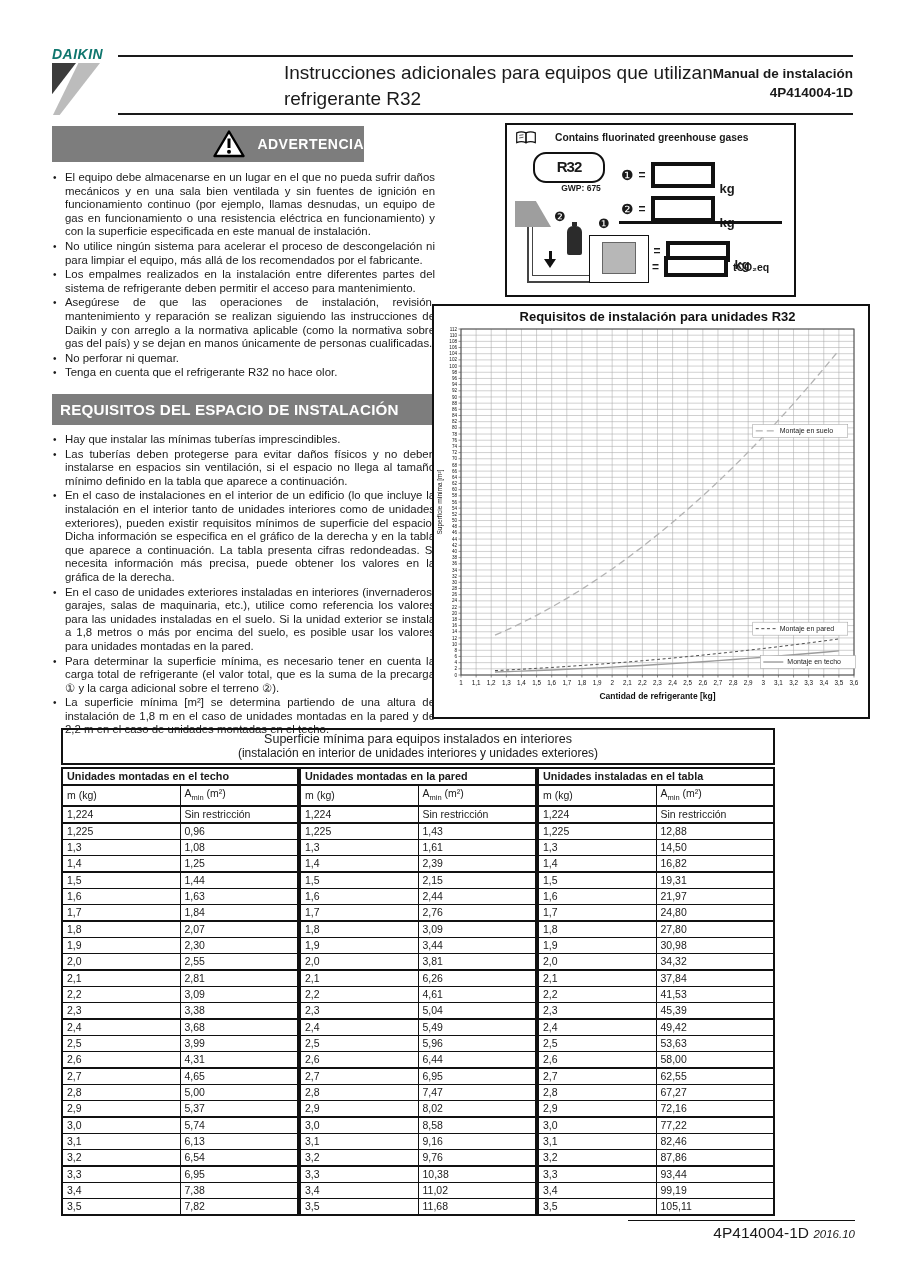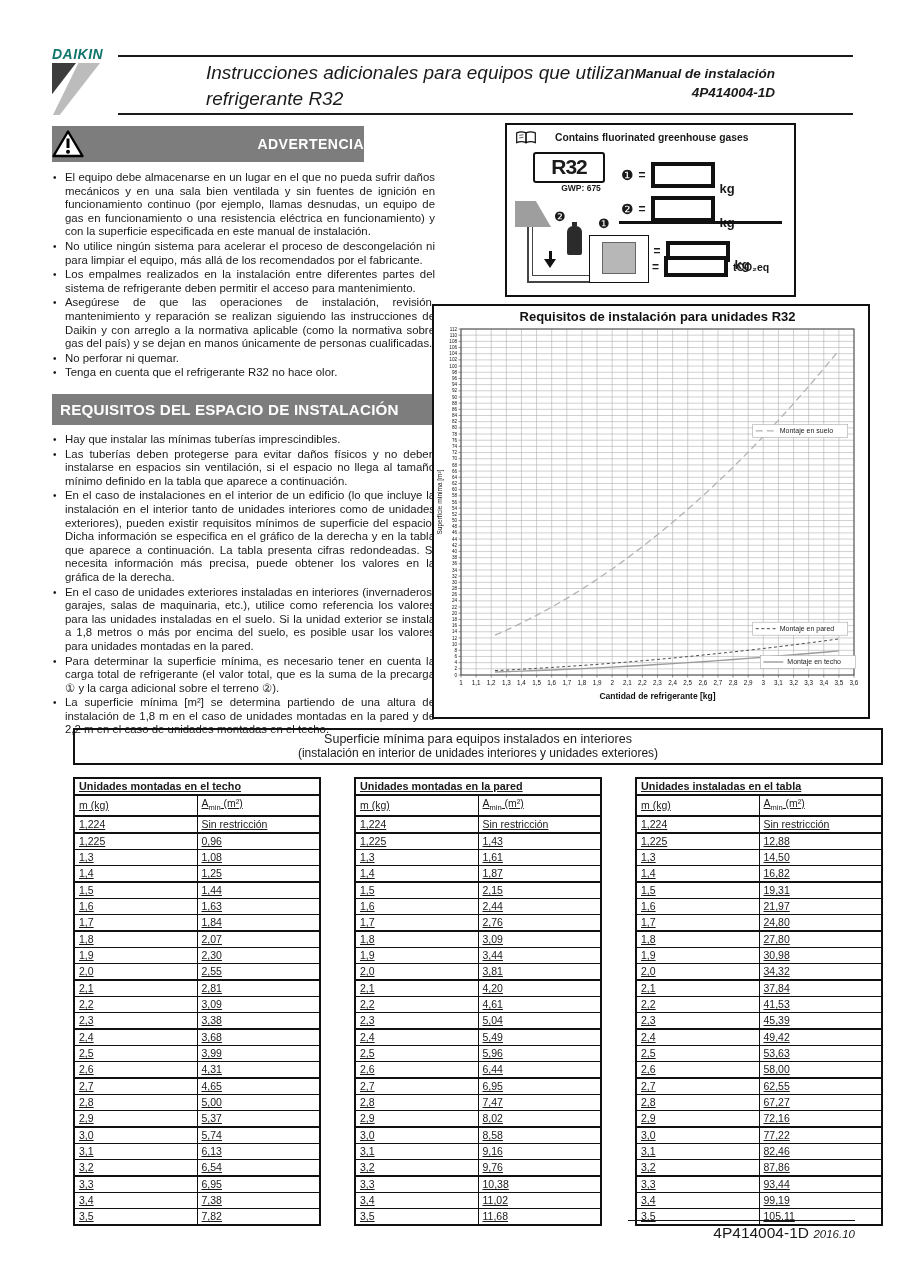--- a/index.html
+++ b/index.html
@@ -9,47 +9,47 @@
   
   .brand{position:absolute;left:52px;top:46px;width:64px;}
   .brand-text{font-style:italic;font-weight:bold;font-size:14px;letter-spacing:.5px;color:#0f766e;}
   .brand-mark{position:relative;width:48px;height:52px;margin-top:1px;}
   .brand-mark .tri-dark{position:absolute;inset:0;background:#3c3c3c;
         clip-path:polygon(0 0,50% 0,0 60%);}
   .brand-mark .tri-light{position:absolute;inset:0;background:#bcbcbc;
         clip-path:polygon(55% 0,100% 0,16% 100%,2% 100%);}
   .header-block{position:absolute;left:118px;top:55px;width:735px;height:56px;
         border-top:2px solid #1a1a1a;border-bottom:2px solid #1a1a1a;
-        display:flex;justify-content:center;align-items:flex-start;font-style:italic;}
+        display:flex;justify-content:flex-end;align-items:flex-start;}
   .doc-title{font-size:19px;line-height:26px;padding:3px 0 0 10px;}
   .doc-meta{text-align:right;font-weight:bold;font-size:13.5px;line-height:19px;padding-top:7px;}
 
   
   .warning-bar{position:absolute;left:52px;top:126px;width:312px;height:36px;background:#7d7d7d;
-        display:flex;align-items:center;justify-content:space-between;gap:12px;}
+        display:flex;align-items:center;justify-content:flex-end;gap:12px;}
   .warning-bar .wlabel{color:#fff;font-weight:bold;font-size:14px;letter-spacing:.5px;}
   .req-bar{position:absolute;left:52px;top:394px;width:380px;height:31px;background:#7d7d7d;
         color:#fff;font-weight:bold;font-size:15.2px;line-height:31px;padding-left:8px;
         box-sizing:border-box;letter-spacing:.2px;}
 
   
   .blist{position:absolute;left:52px;width:383px;margin:0;padding:0;list-style:none;}
   .blist li{position:relative;padding-left:13px;font-size:11.4px;line-height:13.6px;
         text-align:justify;margin-bottom:1px;}
   .blist li::before{content:"•";position:absolute;left:1px;top:0;font-size:10px;}
   .warning-list{top:171px;}
   .req-list{top:433px;}
 
   
   .label-box{position:absolute;left:505px;top:123px;width:287px;height:170px;
         border:2px solid #111;background:#fff;}
   .lb-head{position:absolute;left:8px;top:5px;display:flex;align-items:center;gap:18px;}
   .lb-head span{font-weight:bold;font-size:10.3px;}
   .lb-r32{position:absolute;left:26px;top:27px;width:68px;height:27px;border:2.5px solid #111;
-        border-radius:3px;text-align:center;font-weight:bold;font-size:21px;line-height:26px;
+        border-radius:13px;text-align:center;font-weight:bold;font-size:15px;line-height:26px;
         font-family:"Liberation Sans",sans-serif;letter-spacing:-1px;}
   .lb-gwp{position:absolute;left:40px;top:58px;width:68px;text-align:center;
         font-weight:bold;font-size:8.5px;}
   .lb-row{position:absolute;display:flex;align-items:center;gap:5px;}
   .lb-num{font-size:14px;line-height:14px;}
   .lb-eq{font-weight:bold;font-size:12px;}
   .lb-plus{font-weight:bold;font-size:11px;margin:0 -2px;}
   .lb-box{width:56px;height:18px;border:4px solid #111;background:#fff;}
   .lb-box.small{height:13px;}
   .lb-unitlbl{font-weight:bold;font-size:13px;margin-top:27px;}
@@ -74,25 +74,25 @@
   .lb-arrow .head{position:absolute;left:0;top:8px;width:0;height:0;
         border-left:6px solid transparent;border-right:6px solid transparent;border-top:9px solid #111;}
   .lb-unit{position:absolute;left:82px;top:110px;width:58px;height:46px;border:1.5px solid #111;background:#fff;}
   .lb-unit .inner{width:32px;height:30px;margin:6px auto 0;background:#b7b7b7;border:1px solid #666;}
 
   
   .chart-box{position:absolute;left:432px;top:304px;width:434px;height:411px;border:2px solid #111;background:#fff;}
   .chart-box svg{display:block;}
 
   
-  .min-table{position:absolute;left:73px;top:728px;width:810px;}
+  .min-table{position:absolute;left:61px;top:728px;width:714px;}
   .tbl-header-box{border:2px solid #111;text-align:center;padding:2px 0 3px;}
   .tbl-h1{font-size:12.5px;}
   .tbl-h2{font-size:12px;}
-  .tbl-sections{display:flex;justify-content:space-between;margin-top:12px;text-decoration:underline;}
+  .tbl-sections{display:flex;justify-content:space-between;margin-top:2px;}
   table.sub{border-collapse:collapse;width:248px;table-layout:fixed;border:2px solid #111;}
   table.sub td{border:1px solid #111;font-size:10.5px;padding:0 4px;height:15px;
         line-height:15px;white-space:nowrap;overflow:hidden;}
   table.sub td.c1{width:92px;}
   table.sub tr.sec-title td{font-weight:bold;font-size:10.8px;border-bottom-width:2px;}
   table.sub tr.cols td{border-bottom-width:2px;}
   table.sub tr.cols sub{font-size:7.5px;}
   table.sub tr.thick td{border-bottom-width:2px;}
 
   
@@ -618,21 +618,21 @@
             <tr>
               <td class="c1">1,225</td>
               <td>1,43</td>
             </tr>
             <tr>
               <td class="c1">1,3</td>
               <td>1,61</td>
             </tr>
             <tr class="thick">
               <td class="c1">1,4</td>
-              <td>1,87</td>
+              <td>2,39</td>
             </tr>
             <tr>
               <td class="c1">1,5</td>
               <td>2,15</td>
             </tr>
             <tr>
               <td class="c1">1,6</td>
               <td>2,44</td>
             </tr>
             <tr class="thick">
@@ -646,21 +646,21 @@
             <tr>
               <td class="c1">1,9</td>
               <td>3,44</td>
             </tr>
             <tr class="thick">
               <td class="c1">2,0</td>
               <td>3,81</td>
             </tr>
             <tr>
               <td class="c1">2,1</td>
-              <td>4,20</td>
+              <td>6,26</td>
             </tr>
             <tr>
               <td class="c1">2,2</td>
               <td>4,61</td>
             </tr>
             <tr class="thick">
               <td class="c1">2,3</td>
               <td>5,04</td>
             </tr>
             <tr>

